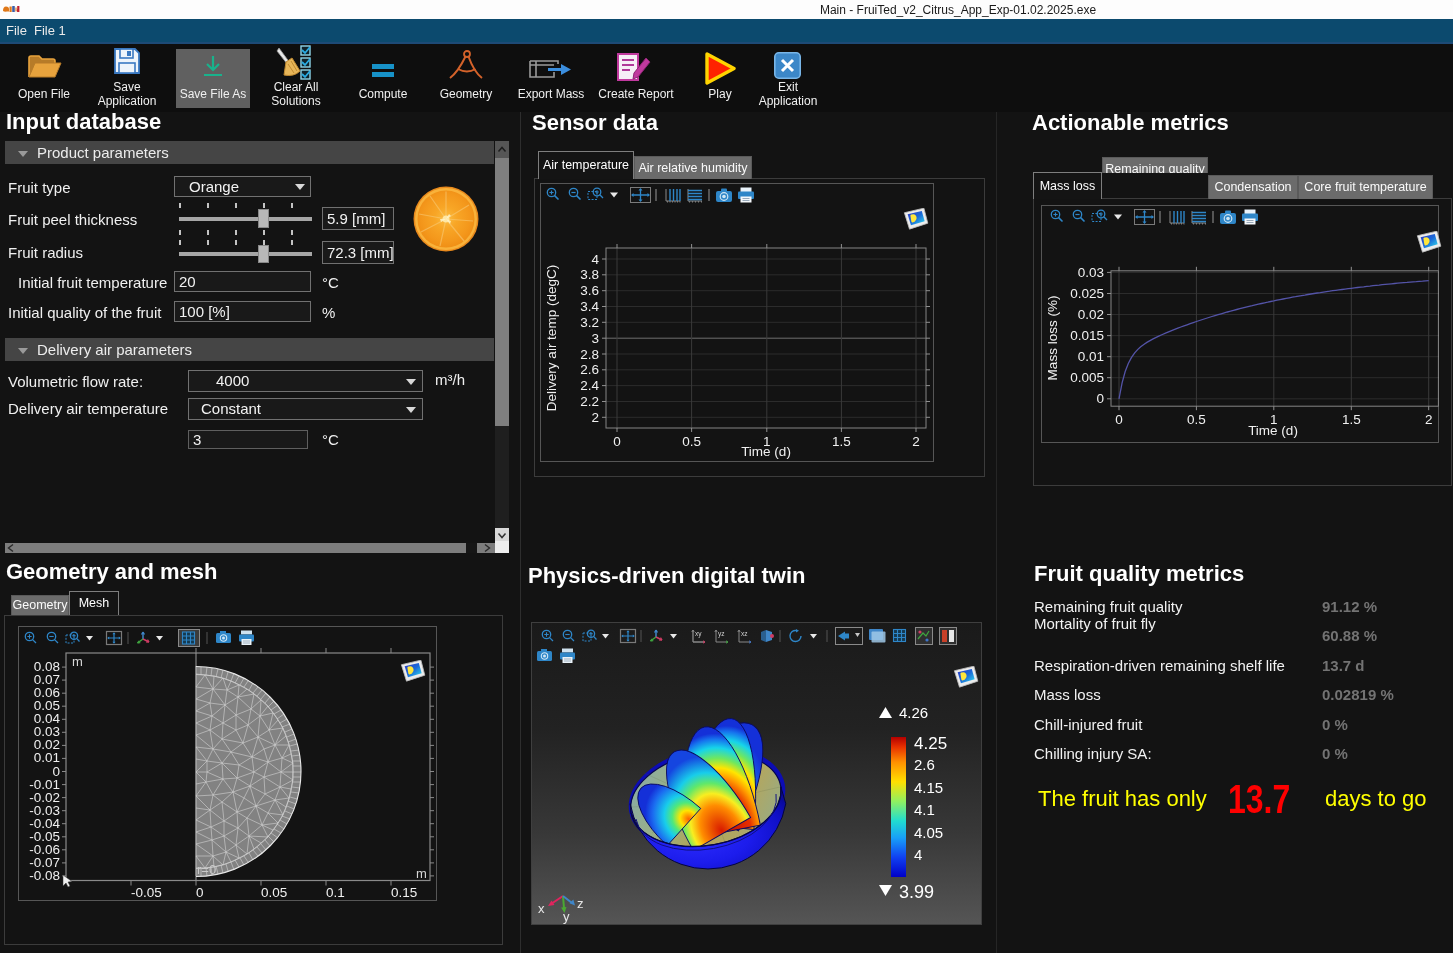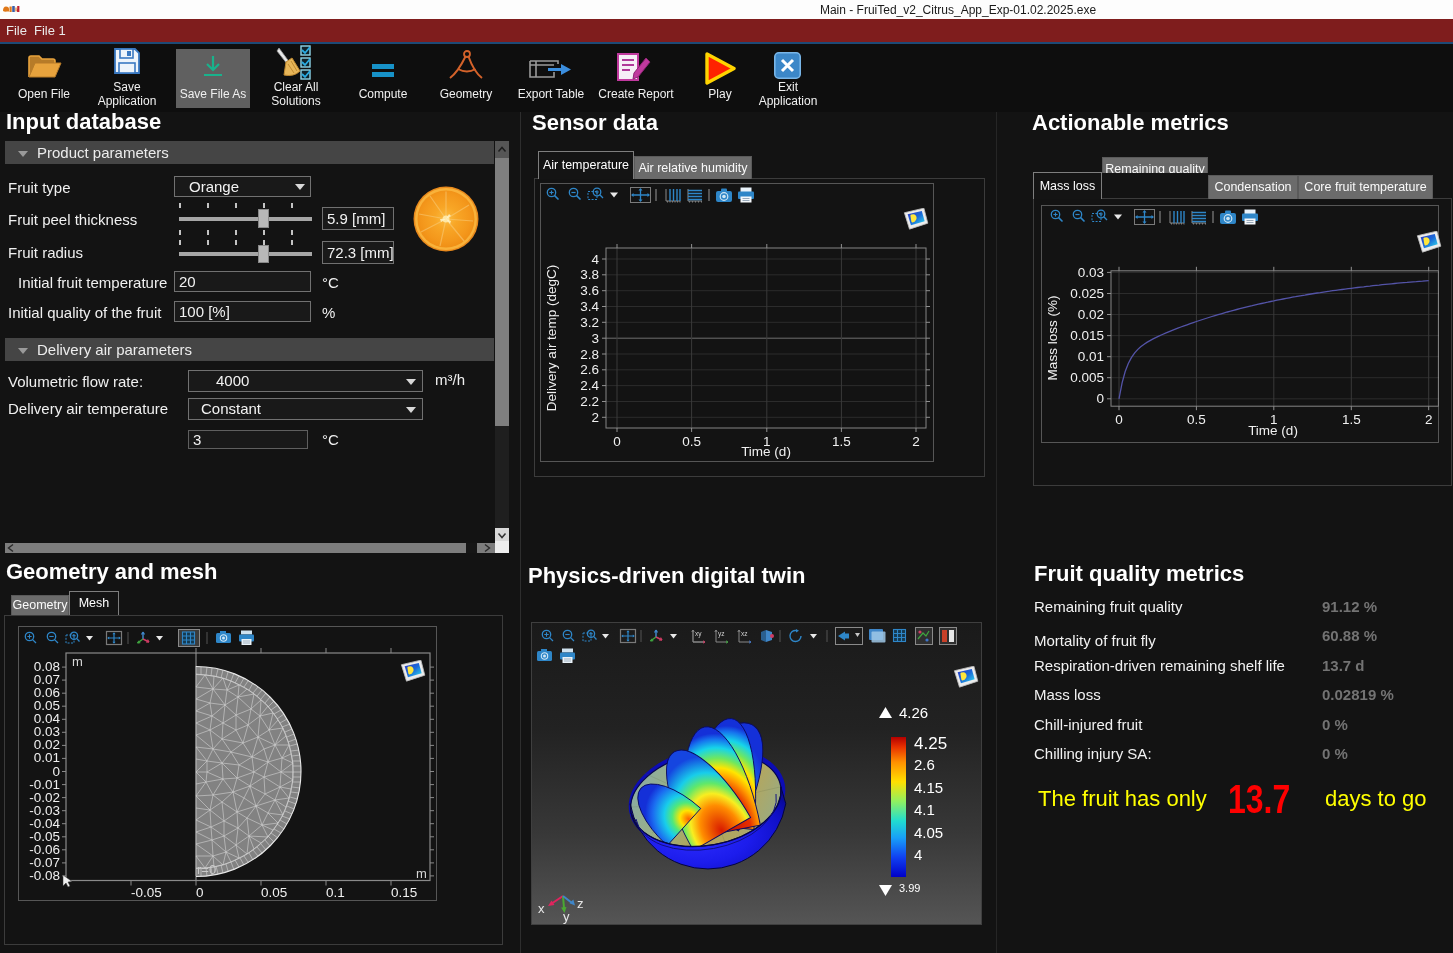--- a/index.html
+++ b/index.html
@@ -26,21 +26,21 @@
 <div class="abs" style="left:0;top:0;width:1453px;height:19px;background:#fdfdfd">
 <svg class="abs" style="left:2px;top:4px" width="18" height="10" viewBox="0 0 18 10">
 <path d="M1 7 Q1 2.5 4 2.5 Q7 2.5 7 5 L7 7.5 L5 7.5 Q2.5 8 1 7 Z" fill="#e07818"></path>
 <rect x="7.5" y="2.5" width="2.2" height="5.5" fill="#e07818"></rect>
 <rect x="10.2" y="2" width="2.6" height="6" rx="0.5" fill="#3a5fa8"></rect>
 <rect x="13.2" y="3.5" width="1.6" height="4" fill="#e8a060"></rect>
 <path d="M15.2 2 h2.2 v6 h-2.2 q-0.8 -1.5 0 -3 z" fill="#c02030"></path>
 </svg>
 <div class="abs" style="left:818px;top:3px;width:280px;font-size:12px;color:#1a1a1a;text-align:center">Main - FruiTed_v2_Citrus_App_Exp-01.02.2025.exe</div>
 </div>
-<div class="abs" style="left:0;top:19px;width:1453px;height:23px;background:#7f1d1d">
+<div class="abs" style="left:0;top:19px;width:1453px;height:23px;background:#0c4a6e">
 <div class="abs" style="left:6px;top:4px;font-size:13px;color:#eaeaea">File</div>
 <div class="abs" style="left:34px;top:4px;font-size:13px;color:#eaeaea">File 1</div>
 </div>
 <div class="abs" style="left:0;top:42px;width:1453px;height:70px;background:#0e0e0e;border-top:2px solid #1d4a76">
 <div class="abs" style="left:176px;top:5px;width:74px;height:59px;background:#606060"></div>
 </div>
 <svg class="abs" style="left:27px;top:55px" width="36" height="24" viewBox="0 0 36 24">
 <path d="M2 22 L2 3 Q2 1 4 1 L12 1 L15 4 L26 4 Q28 4 28 6 L28 8" fill="#b77b28" stroke="#e8a33d" stroke-width="1.6"></path>
 <path d="M2 22 L8 8 L34 8 L28 22 Z" fill="#e8a33d" stroke="#b77b28" stroke-width="1"></path>
 </svg>
@@ -96,21 +96,21 @@
 <svg class="abs" style="left:774px;top:52px" width="27" height="27" viewBox="0 0 27 27">
 <rect x="0.8" y="0.8" width="25.4" height="25.4" rx="4" fill="#3c87c8" stroke="#79b6e8" stroke-width="1.6"></rect>
 <path d="M8 8 L19 19 M19 8 L8 19" stroke="#fff" stroke-width="3"></path>
 </svg>
 <div class="tbtxt" style="left:-16px;top:87px;width:120px">Open File</div>
 <div class="tbtxt" style="left:67px;top:80px;width:120px">Save<br>Application</div>
 <div class="tbtxt" style="left:153px;top:87px;width:120px">Save File As</div>
 <div class="tbtxt" style="left:236px;top:80px;width:120px">Clear All<br>Solutions</div>
 <div class="tbtxt" style="left:323px;top:87px;width:120px">Compute</div>
 <div class="tbtxt" style="left:406px;top:87px;width:120px">Geometry</div>
-<div class="tbtxt" style="left:491px;top:87px;width:120px">Export Table</div>
+<div class="tbtxt" style="left:491px;top:87px;width:120px">Export Mass</div>
 <div class="tbtxt" style="left:576px;top:87px;width:120px">Create Report</div>
 <div class="tbtxt" style="left:660px;top:87px;width:120px">Play</div>
 <div class="tbtxt" style="left:728px;top:80px;width:120px">Exit<br>Application</div>
 <div class="abs" style="left:520px;top:112px;width:1px;height:841px;background:#2e2e2e"></div>
 <div class="abs" style="left:996px;top:112px;width:1px;height:841px;background:#262626"></div>
 <div class="hd" style="left:6px;top:109px">Input database</div>
 <div class="hd" style="left:532px;top:110px">Sensor data</div>
 <div class="hd" style="left:1032px;top:110px">Actionable metrics</div>
 <div class="hd" style="left:6px;top:559px">Geometry and mesh</div>
 <div class="hd" style="left:528px;top:563px">Physics-driven digital twin</div>
@@ -805,39 +805,39 @@
 <div class="abs" style="left:914px;top:801px;font-size:15px;color:#fff">4.1</div>
 <div class="abs" style="left:914px;top:823.5px;font-size:15px;color:#fff">4.05</div>
 <div class="abs" style="left:914px;top:846px;font-size:15px;color:#fff">4</div>
 <svg class="abs" style="left:878px;top:706px" width="15" height="13">
     <path d="M7.5 1 L14 12 L1 12 Z" fill="#fff"></path>
   </svg>
 <div class="abs" style="left:899px;top:704px;font-size:15px;color:#fff">4.26</div>
 <svg class="abs" style="left:878px;top:884px" width="15" height="13">
     <path d="M1 1 L14 1 L7.5 12 Z" fill="#fff"></path>
   </svg>
-<div class="abs" style="left:899px;top:882px;font-size:11px;color:#fff">3.99</div>
+<div class="abs" style="left:899px;top:882px;font-size:18px;color:#fff">3.99</div>
 <svg class="abs" style="left:534px;top:888px" width="55" height="38" viewBox="0 0 55 38">
 <g stroke-width="2" fill="none">
 <path d="M29 8 L17 16" stroke="#e0245e"></path>
       <path d="M14 18 l6.5 -1 l-3 -4.5 z" fill="#e0245e" stroke="none"></path>
 <path d="M29 8 L30 20" stroke="#4aa832"></path>
       <path d="M30.5 25 l2 -6 l-5.4 0.5 z" fill="#4aa832" stroke="none"></path>
 <path d="M29 8 L38 15" stroke="#3f86c8"></path>
       <path d="M41 17.5 l-1.7 -6 l-3.8 3.7 z" fill="#3f86c8" stroke="none"></path>
 </g>
 <g font-family="Liberation Sans" font-size="13" fill="#e8e8e8">
 <text x="4" y="25">x</text>
       <text x="29" y="33">y</text>
       <text x="43" y="20">z</text>
 </g>
 </svg>
 <div class="mrow" style="left:1034px;top:597.5px">Remaining fruit quality</div>
 <div class="mval" style="left:1322px;top:597.5px">91.12 %</div>
-<div class="mrow" style="left:1034px;top:632px">Mortality of fruit fly</div>
+<div class="mrow" style="left:1034px;top:615px">Mortality of fruit fly</div>
 <div class="mval" style="left:1322px;top:627px">60.88 %</div>
 <div class="mrow" style="left:1034px;top:656.5px">Respiration-driven remaining shelf life</div>
 <div class="mval" style="left:1322px;top:656.5px">13.7 d</div>
 <div class="mrow" style="left:1034px;top:686px">Mass loss</div>
 <div class="mval" style="left:1322px;top:686px">0.02819 %</div>
 <div class="mrow" style="left:1034px;top:715.5px">Chill-injured fruit</div>
 <div class="mval" style="left:1322px;top:715.5px">0 %</div>
 <div class="mrow" style="left:1034px;top:745px">Chilling injury SA:</div>
 <div class="mval" style="left:1322px;top:745px">0 %</div>
 <div class="abs" style="left:1038px;top:786px;font-size:22px;color:#ffff00;white-space:nowrap">The fruit has only</div>

